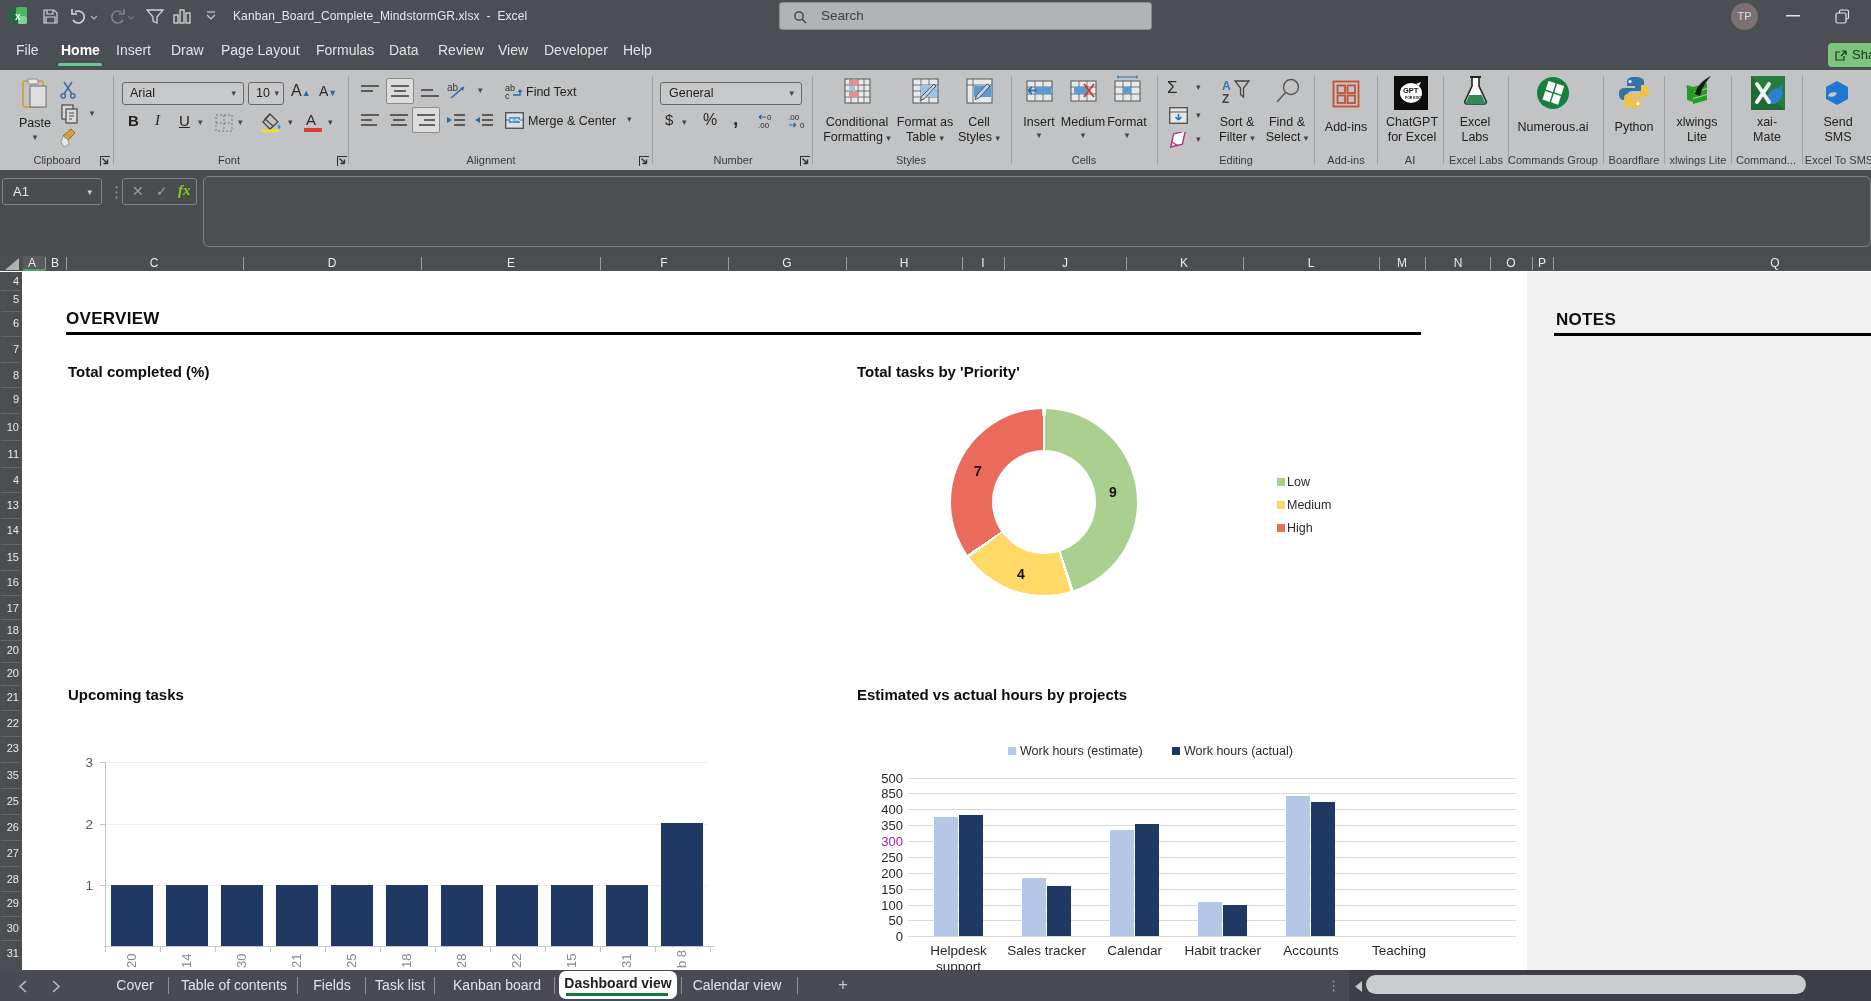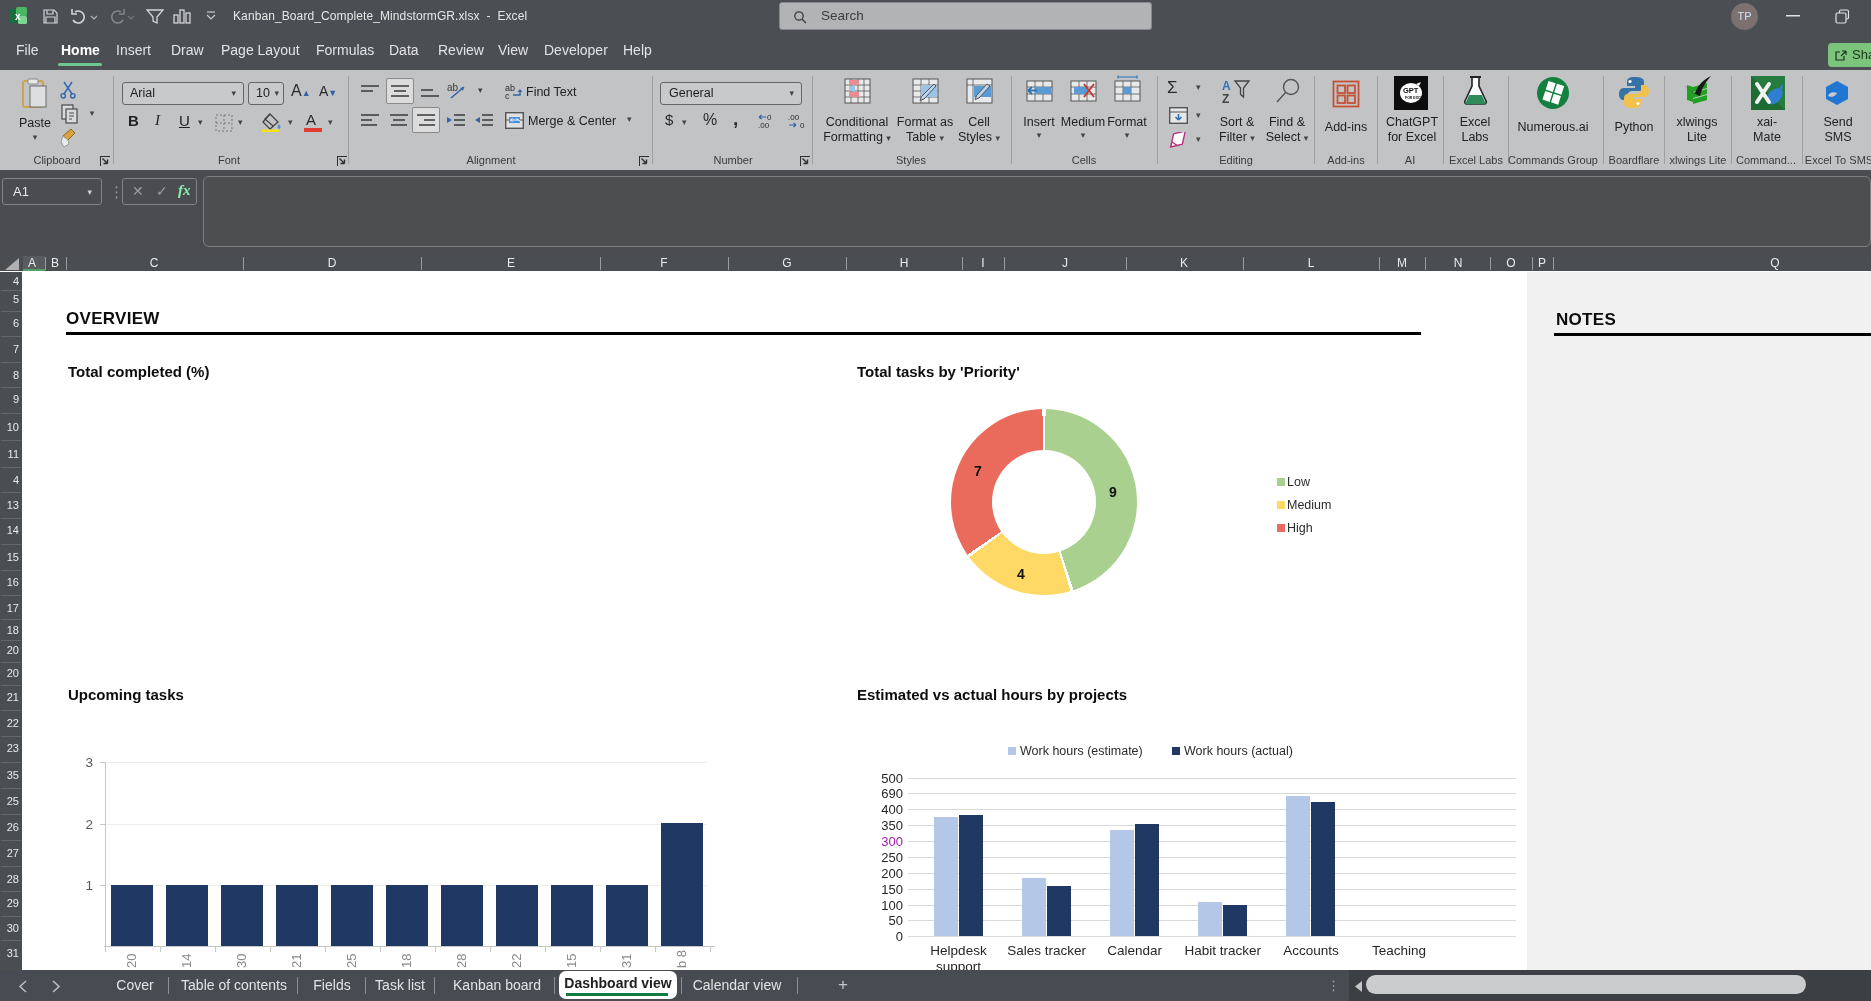--- a/index.html
+++ b/index.html
@@ -469,21 +469,21 @@
     <div class="btxt" style="left:1838px;top:45px">Send</div>
     <div class="btxt" style="left:1838px;top:60px">SMS</div>
     <div class="glabel" style="left:1839px">Excel To SMS</div>
   </div>
   <div id="fbar">
     <div id="namebox"><span style="padding-left:10px">A1</span><span class="abs dd" style="right:9px;top:1px;color:#cfcfcf">▾</span></div>
     <div class="abs" style="left:109px;top:13px;color:#9b9b9b;font-size:15px">⋮</div>
     <div id="fxbox">
       <span class="abs" style="left:9px;top:4px;color:#9b9ea0;font-size:14px">✕</span>
       <span class="abs" style="left:33px;top:4px;color:#9b9ea0;font-size:14px">✓</span>
-      <span class="abs" style="left:55px;top:3px;color:#86efac;font-size:15px;font-style:italic;font-family:'Liberation Serif',serif;font-weight:bold">fx</span>
+      <span class="abs" style="left:55px;top:3px;color:#84cc16;font-size:15px;font-style:italic;font-family:'Liberation Serif',serif;font-weight:bold">fx</span>
     </div>
     <div id="finput"></div>
   </div>
   <div id="colhead">
     <div class="abs" style="left:23px;top:0;width:22px;height:15px;background:#595c5e"></div>
     <div class="abs" style="left:23px;top:13px;width:22px;height:2px;background:#4fa06a"></div>
     <svg class="abs" style="left:5px;top:2px" width="14" height="12" viewBox="0 0 14 12">
         <path d="M14 0 V12 H0 z" fill="#aeb0b1"></path>
       </svg>
     <div class="chlet" style="left:32px">A</div>
@@ -644,21 +644,21 @@
     <div class="rotlab" style="left:597px;top:696px">31</div>
     <div class="bar" style="left:639px;top:551px;width:42px;height:123px;background:#1f3864"></div>
     <div class="rotlab" style="left:652px;top:696px">b 8</div>
     <div class="legsq" style="left:986px;top:475px;background:#b4c7e7"></div>
     <div class="legtx" style="left:998px;top:479px">Work hours (estimate)</div>
     <div class="legsq" style="left:1150px;top:475px;background:#1f3864"></div>
     <div class="legtx" style="left:1162px;top:479px">Work hours (actual)</div>
     <div class="gl" style="left:886px;top:505.5px;width:608px"></div>
     <div class="axislab" style="left:836px;top:505.5px;width:45px;font-size:13px;color:#262626">500</div>
     <div class="gl" style="left:886px;top:521.4px;width:608px"></div>
-    <div class="axislab" style="left:836px;top:521.4px;width:45px;font-size:13px;color:#262626">690</div>
+    <div class="axislab" style="left:836px;top:521.4px;width:45px;font-size:13px;color:#262626">850</div>
     <div class="gl" style="left:886px;top:537.3px;width:608px"></div>
     <div class="axislab" style="left:836px;top:537.3px;width:45px;font-size:13px;color:#262626">400</div>
     <div class="gl" style="left:886px;top:553.1px;width:608px"></div>
     <div class="axislab" style="left:836px;top:553.1px;width:45px;font-size:13px;color:#262626">350</div>
     <div class="gl" style="left:886px;top:569.0px;width:608px"></div>
     <div class="axislab" style="left:836px;top:569.0px;width:45px;font-size:13px;color:#a21caf">300</div>
     <div class="gl" style="left:886px;top:584.9px;width:608px"></div>
     <div class="axislab" style="left:836px;top:584.9px;width:45px;font-size:13px;color:#262626">250</div>
     <div class="gl" style="left:886px;top:600.8px;width:608px"></div>
     <div class="axislab" style="left:836px;top:600.8px;width:45px;font-size:13px;color:#262626">200</div>

